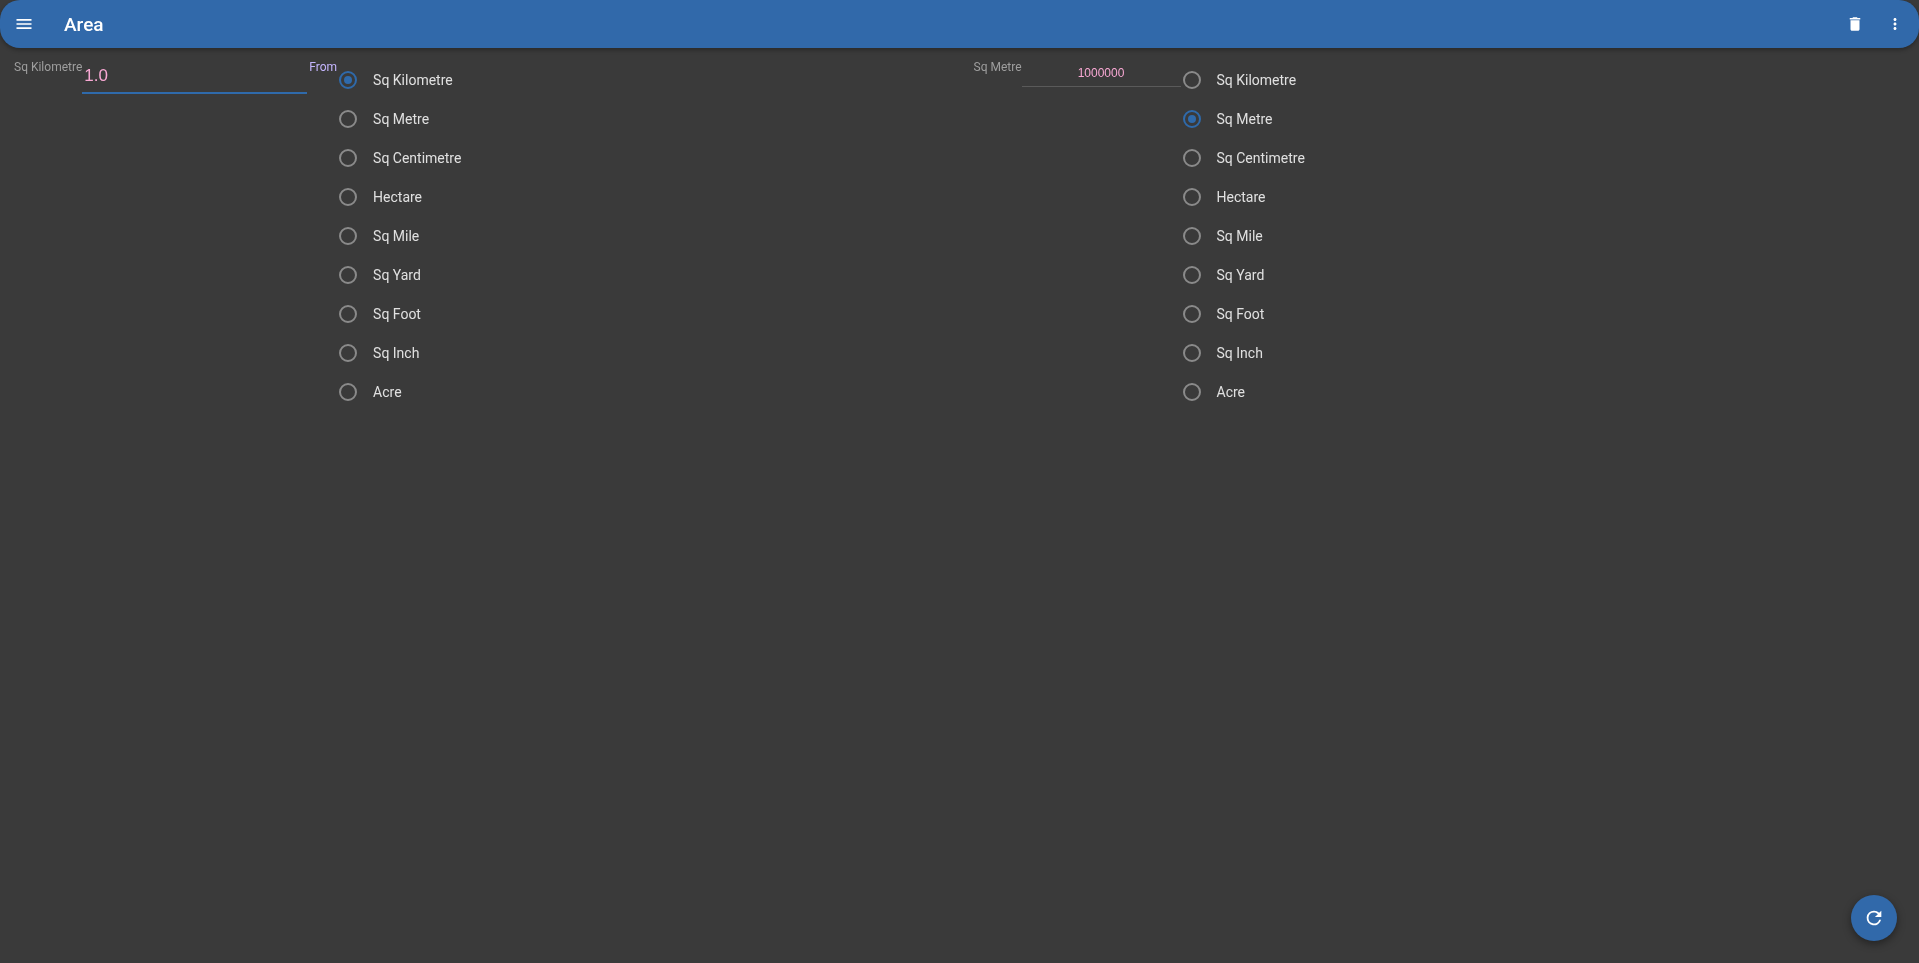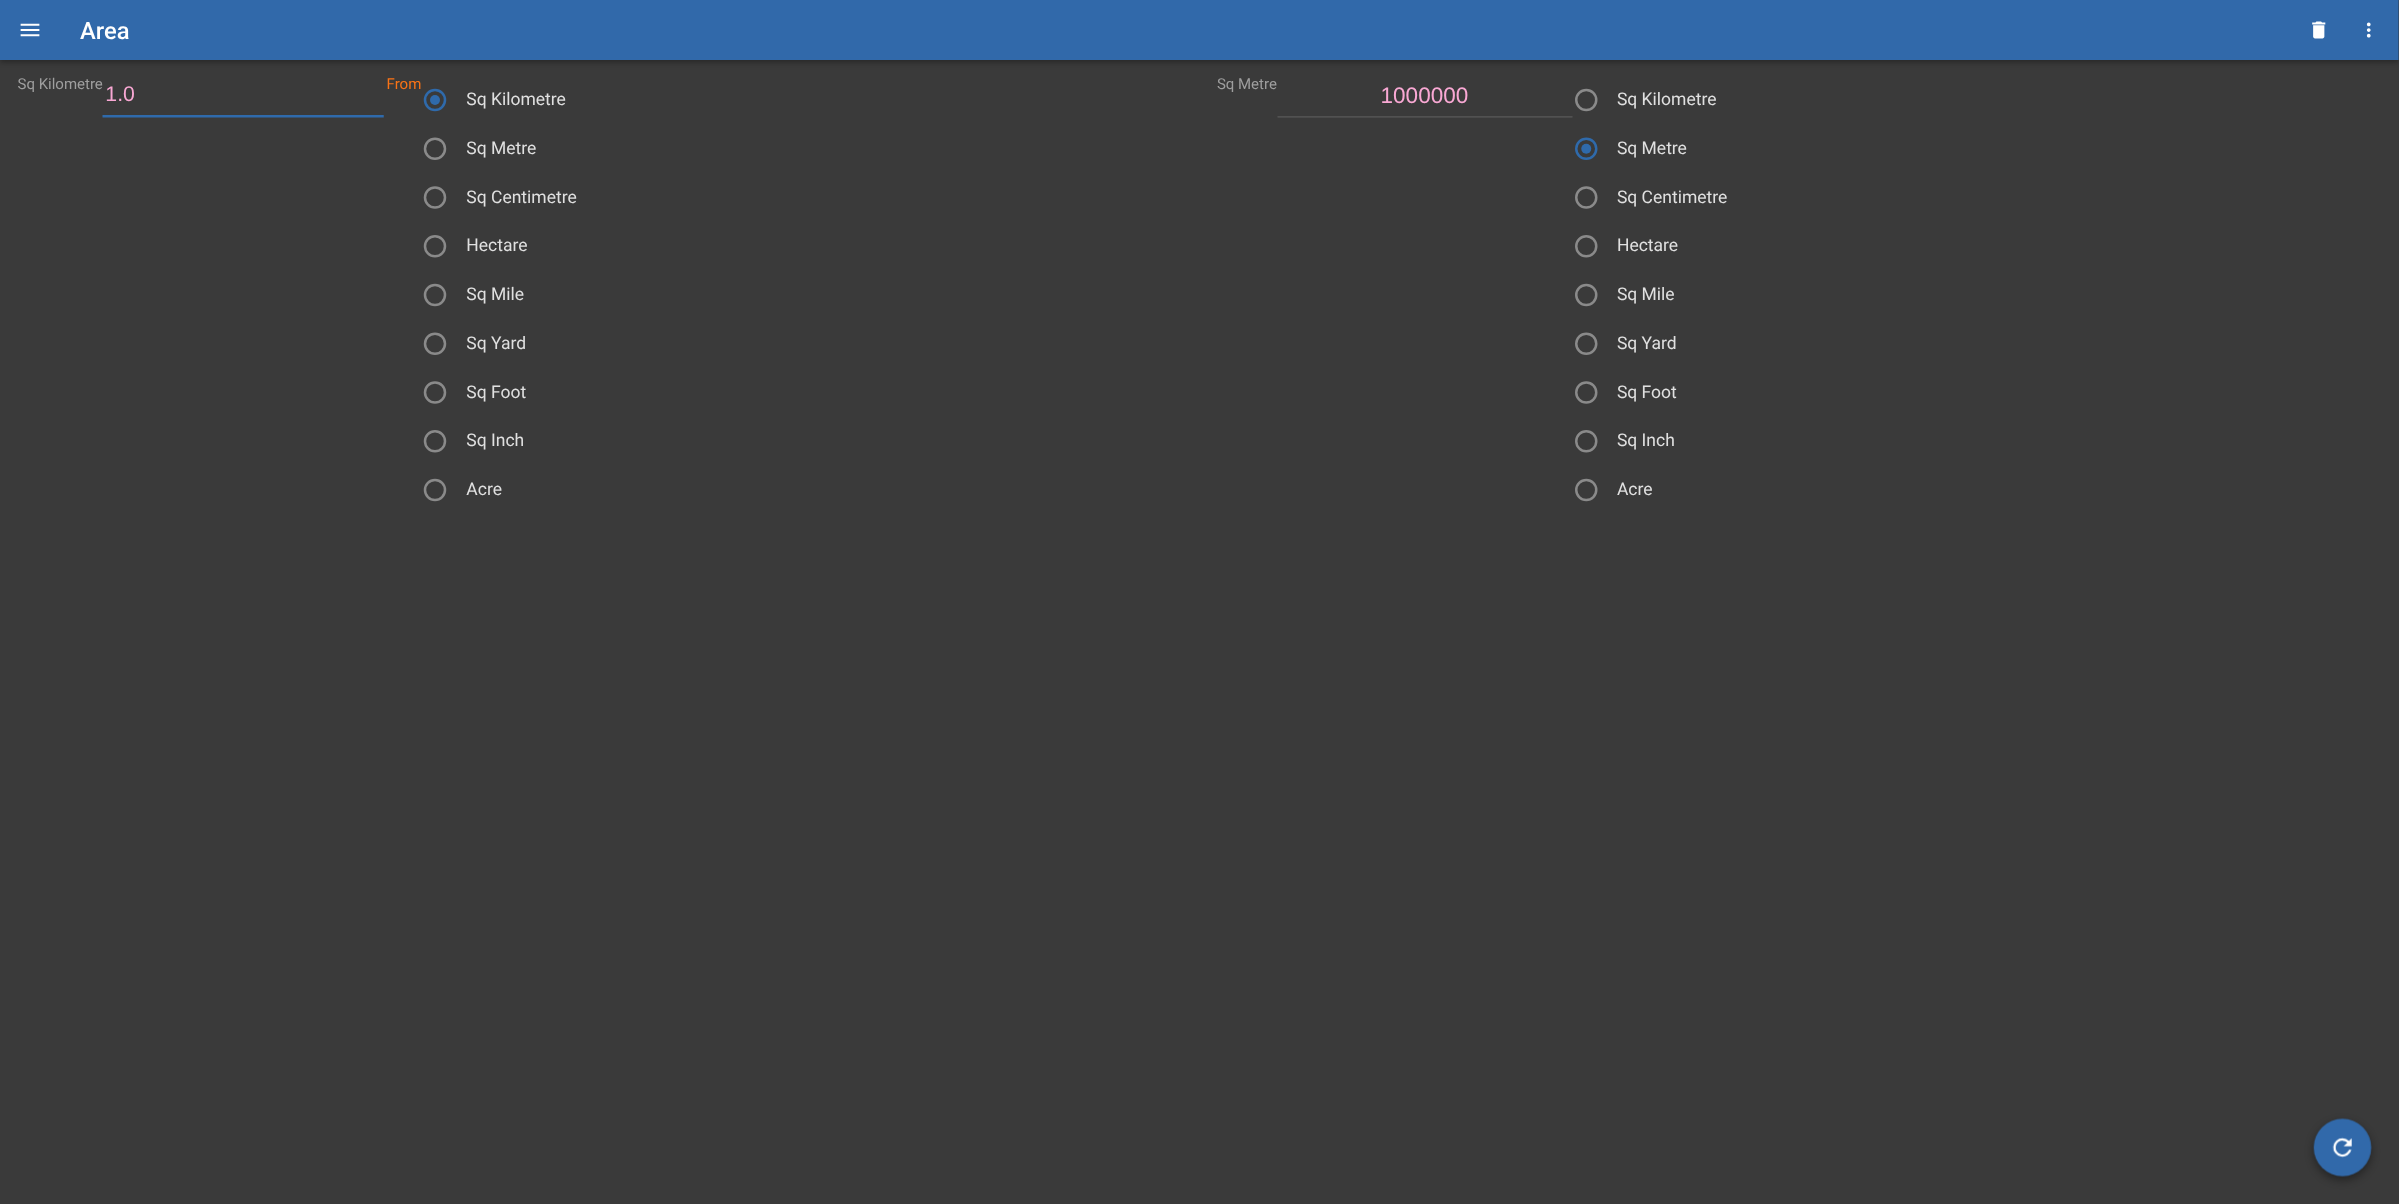--- a/index.html
+++ b/index.html
@@ -13,20 +13,21 @@
   }
   .app-bar {
     height: 48px;
     background: #3169aa;
     display: flex;
     align-items: center;
     padding: 0 8px;
     box-shadow: 0 2px 4px rgba(0,0,0,0.3);
     position: relative;
     z-index: 10;
+    border-radius: 20px;
   }
   .app-bar-left {
     display: flex;
     align-items: center;
     gap: 24px;
   }
   .icon-btn {
     width: 32px;
     height: 32px;
     display: flex;
@@ -73,27 +74,27 @@
     border: none;
     border-bottom: 2px solid #2f6aab;
     color: #f9a8d4;
     font-size: 17px;
     padding: 6px 2px 6px 2px;
     outline: none;
   }
   .text-input.readonly {
     border-bottom: 1px solid #5a5a5a;
     text-align: center;
-    font-size: 18px;
+    font-size: 12px;
     cursor: default;
   }
   @keyframes blink { 50% { opacity: 0; } }
   .section-label {
     font-size: 12px;
-    color: #f97316;
+    color: #c4b5fd;
     margin-bottom: 10px;
     padding-left: 2px;
   }
   .radio-list {
     display: flex;
     flex-direction: column;
   }
   .radio-item {
     display: flex;
     align-items: center;

